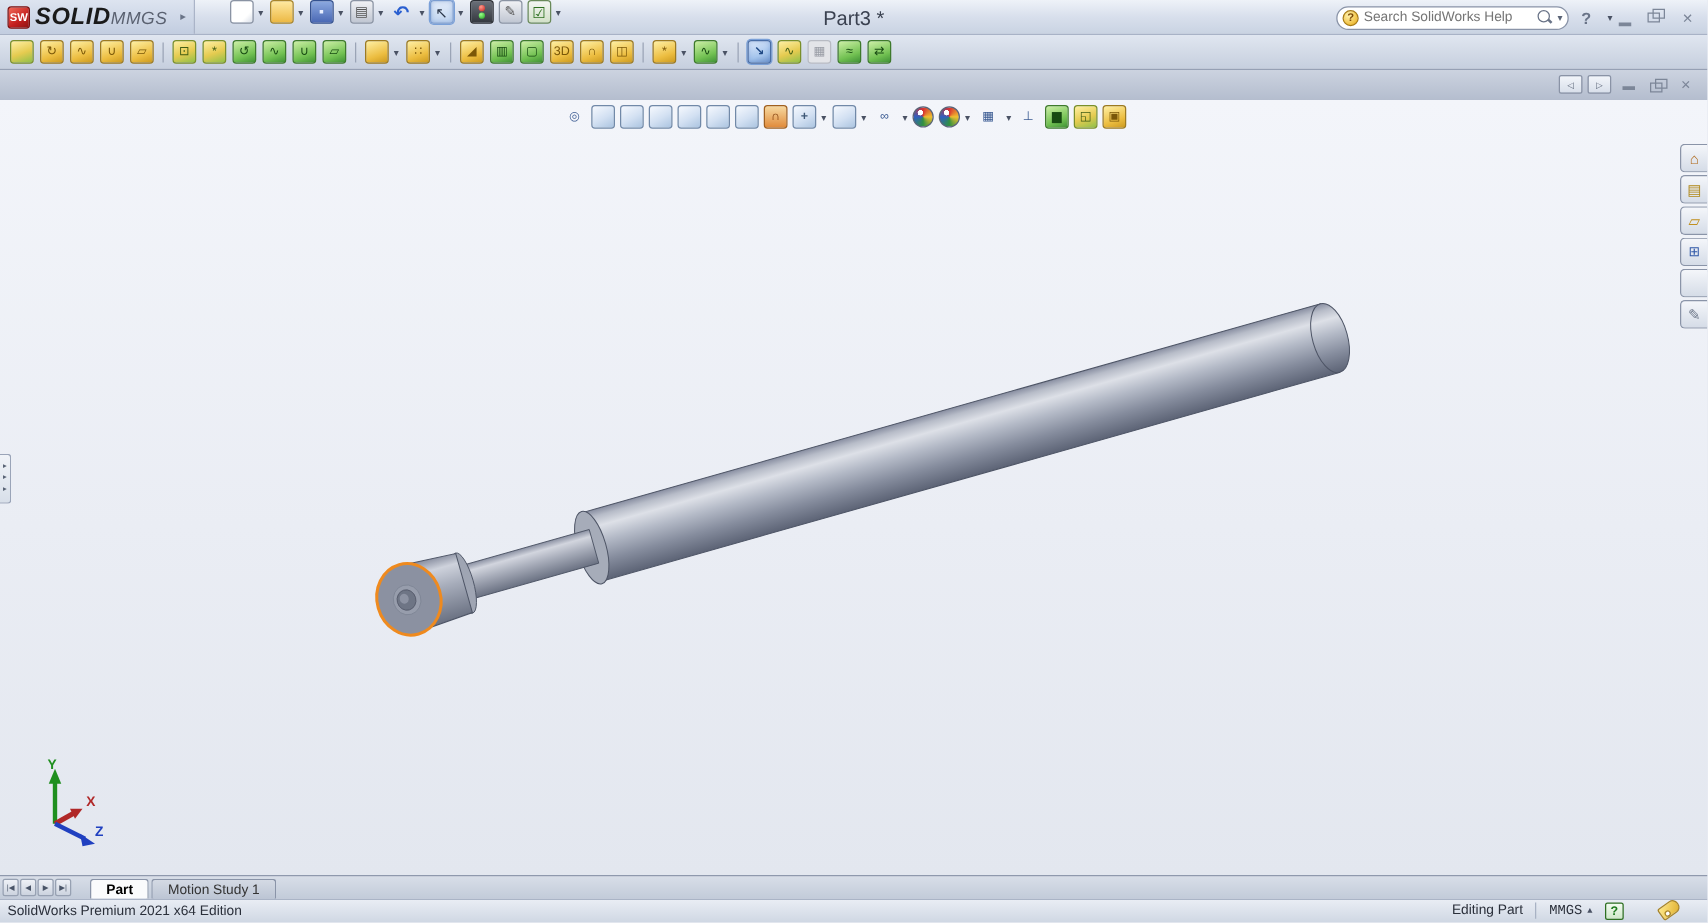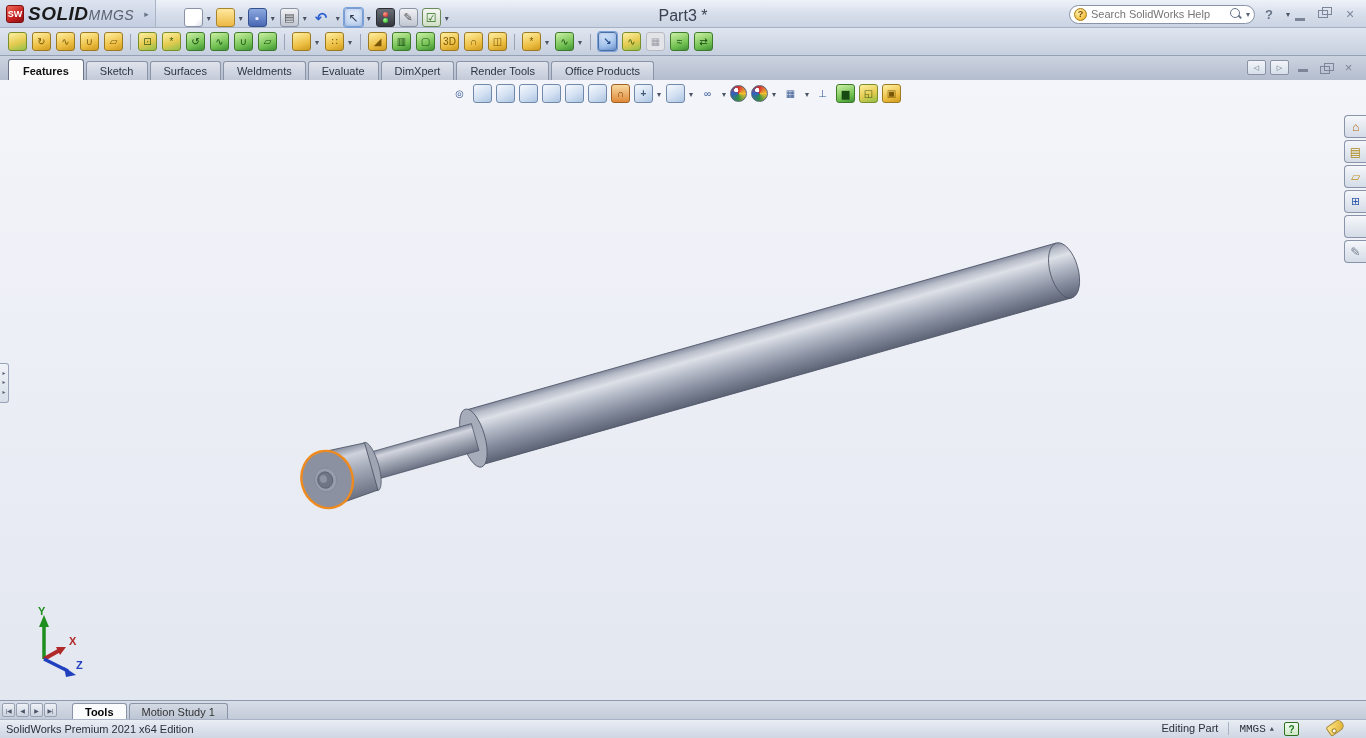--- a/index.html
+++ b/index.html
@@ -3,21 +3,21 @@
 <meta charset="utf-8">
 <style>
   * { margin:0; padding:0; box-sizing:border-box; }
   html,body { width:1366px; height:738px; overflow:hidden;
     font-family:"Liberation Sans","DejaVu Sans",sans-serif; font-size:11px; color:#222; }
   body { position:relative; background:#e8ebf2; }
 
   
   #titlebar { position:absolute; left:0; top:0; width:1366px; height:28px;
     background:linear-gradient(#eef2f8,#d8dfec 50%,#c9d3e2);
-    border-bottom:1px solid #a8b2c6; display:flex; align-items:flex-end; }
+    border-bottom:1px solid #a8b2c6; display:flex; align-items:flex-start; }
   .logo-zone { display:flex; align-items:center; gap:4px; padding:0 6px; height:100%;
     background:linear-gradient(#dde4f0,#c2cde0); border-right:1px solid #aab4c8; }
   .logo-badge { width:18px; height:18px; border-radius:3px; color:#fff; font-weight:bold;
     font-size:9px; display:flex; align-items:center; justify-content:center;
     background:linear-gradient(145deg,#f26a5a,#c41f1f 60%,#8f1212); border:1px solid #7c0f0f; }
   .brand-solid { font-weight:bold; font-size:19px; letter-spacing:.5px; color:#1a1a1a; font-style:italic; }
   .brand-works { font-weight:normal; font-size:14px; letter-spacing:.5px; color:#5a6170; font-style:italic; }
   .flyout { color:#6a7488; font-size:9px; margin-left:6px; }
   #qa-icons { display:flex; align-items:center; gap:4px; margin-left:28px; }
   #doc-title { position:absolute; left:50%; transform:translateX(-50%); top:7px;
@@ -310,31 +310,20 @@
       <span class="ticon gn">
         <span style="font-size:10px">≈</span>
       </span>
       <span class="ticon gn">
         <span style="font-size:10px">⇄</span>
       </span>
     </div>
 </div>
 
 <div id="tabrow">
-  <div style="display:flex;align-items:flex-end">
-
-  <span class="tab active">Features</span>
-      <span class="tab">Sketch</span>
-      <span class="tab">Surfaces</span>
-      <span class="tab">Weldments</span>
-      <span class="tab">Evaluate</span>
-      <span class="tab">DimXpert</span>
-      <span class="tab">Render Tools</span>
-      <span class="tab">Office Products</span>
-    </div>
   <div id="mdi-controls">
 
   <span class="mdi">
         <span>◁</span>
       </span>
       <span class="mdi">
         <span>▷</span>
       </span>
       <span class="mdi plain win-min">
         <span></span>
@@ -489,21 +478,21 @@
 <div id="bottombar">
   <div style="display:flex;align-items:center">
 
   <span class="nav">|◀</span>
       <span class="nav">◀</span>
       <span class="nav">▶</span>
       <span class="nav">▶|</span>
     </div>
   <div id="btabs">
 
-  <span class="btab active">Tools</span>
+  <span class="btab active">Part</span>
       <span class="btab">Motion Study 1</span>
     </div>
 </div>
 
 <div id="statusbar">
   <span>SolidWorks Premium 2021 x64 Edition</span>
   <div id="status-right">
     <span>Editing Part</span>
     <span class="ssep"></span>
     <span id="units-ctl">

